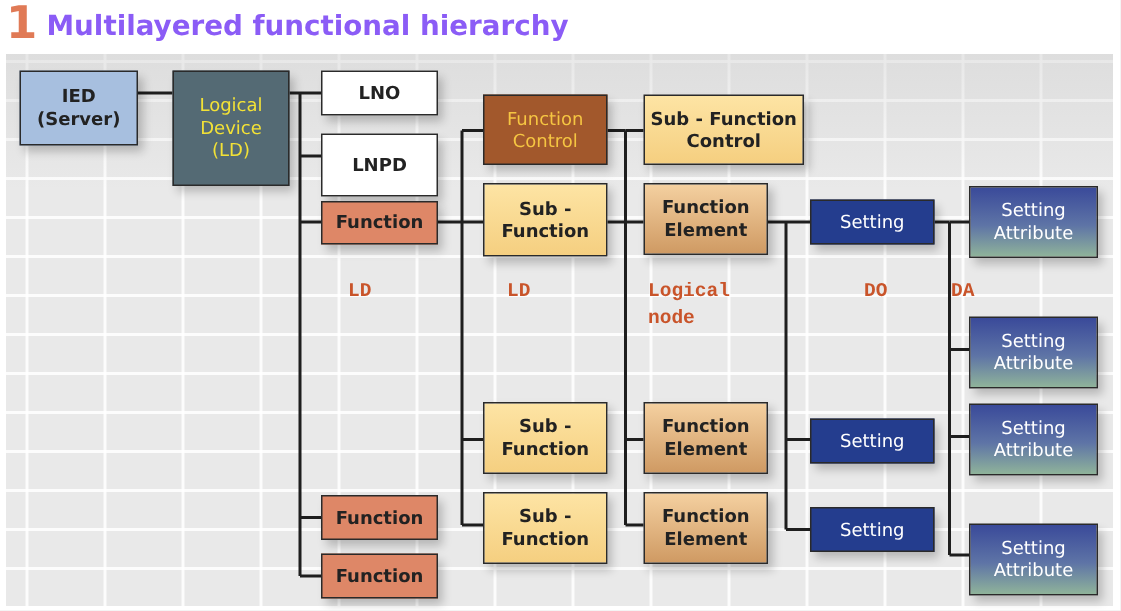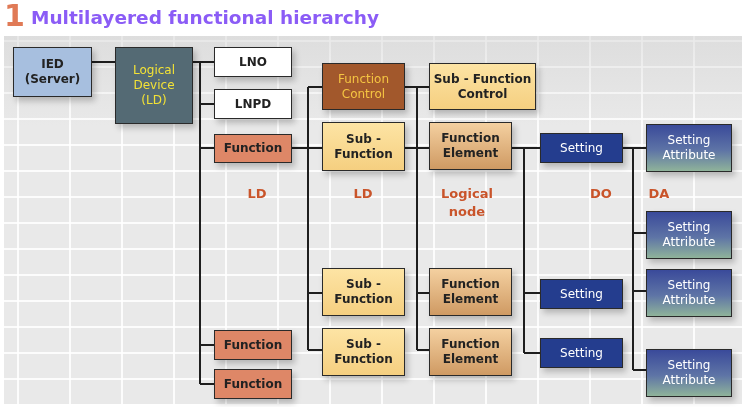--- a/index.html
+++ b/index.html
@@ -43,21 +43,21 @@
   .ld { background: #546a74; color: #f3e236; font-weight: normal; }
   .white { background: #fff; }
   .func { background: #de8767; }
   .fc { background: #a2582c; color: #f5c542; font-weight: normal; }
   .subf { background: linear-gradient(to bottom, #fde4a4, #f5cf80); text-align: center; }
   .fe { background: linear-gradient(to bottom, #f4d0a0, #cf9a63); }
   .setting { background: #243d8e; color: #fff; font-weight: normal; font-family: "DejaVu Sans", sans-serif; }
   .sa { background: linear-gradient(to bottom, #3a4a9a 0%, #5e74a6 55%, #8fb39a 100%); color: #fff; font-weight: normal; }
   .col-label {
     position: absolute; font-size: 13px; font-weight: bold; color: #c9542a;
-    text-align: center; line-height: 18px;
+    line-height: 18px; font-family: Liberation Mono, monospace;
   }
 </style>
 </head>
 <body>
 
 <div class="title-num">1</div>
 <div class="title-text">Multilayered functional hierarchy</div>
 
 <div class="panel"></div>
 
@@ -105,21 +105,21 @@
 </svg>
 
 <div class="box ied" style="left:13px;top:47px;width:79px;height:50px;white-space:pre-line;">IED
 (Server)</div>
 
 <div class="box ld" style="left:115px;top:47px;width:78px;height:77px;white-space:pre-line;">Logical
 Device
 (LD)</div>
 
 <div class="box white" style="left:214px;top:47px;width:78px;height:30px;">LNO</div>
-<div class="box white" style="left:214px;top:89px;width:78px;height:30px;">LNPD</div>
+<div class="box white" style="left:214px;top:89px;width:78px;height:42px;">LNPD</div>
 <div class="box func" style="left:214px;top:134px;width:78px;height:29px;">Function</div>
 <div class="box func" style="left:214px;top:330px;width:78px;height:30px;">Function</div>
 <div class="box func" style="left:214px;top:369px;width:78px;height:30px;">Function</div>
 
 <div class="box fc" style="left:322px;top:63px;width:83px;height:47px;white-space:pre-line;">Function
 Control</div>
 <div class="box subf" style="left:322px;top:122px;width:83px;height:49px;white-space:pre-line;">Sub -
 Function</div>
 <div class="box subf" style="left:322px;top:268px;width:83px;height:48px;white-space:pre-line;">Sub -
 Function</div>

